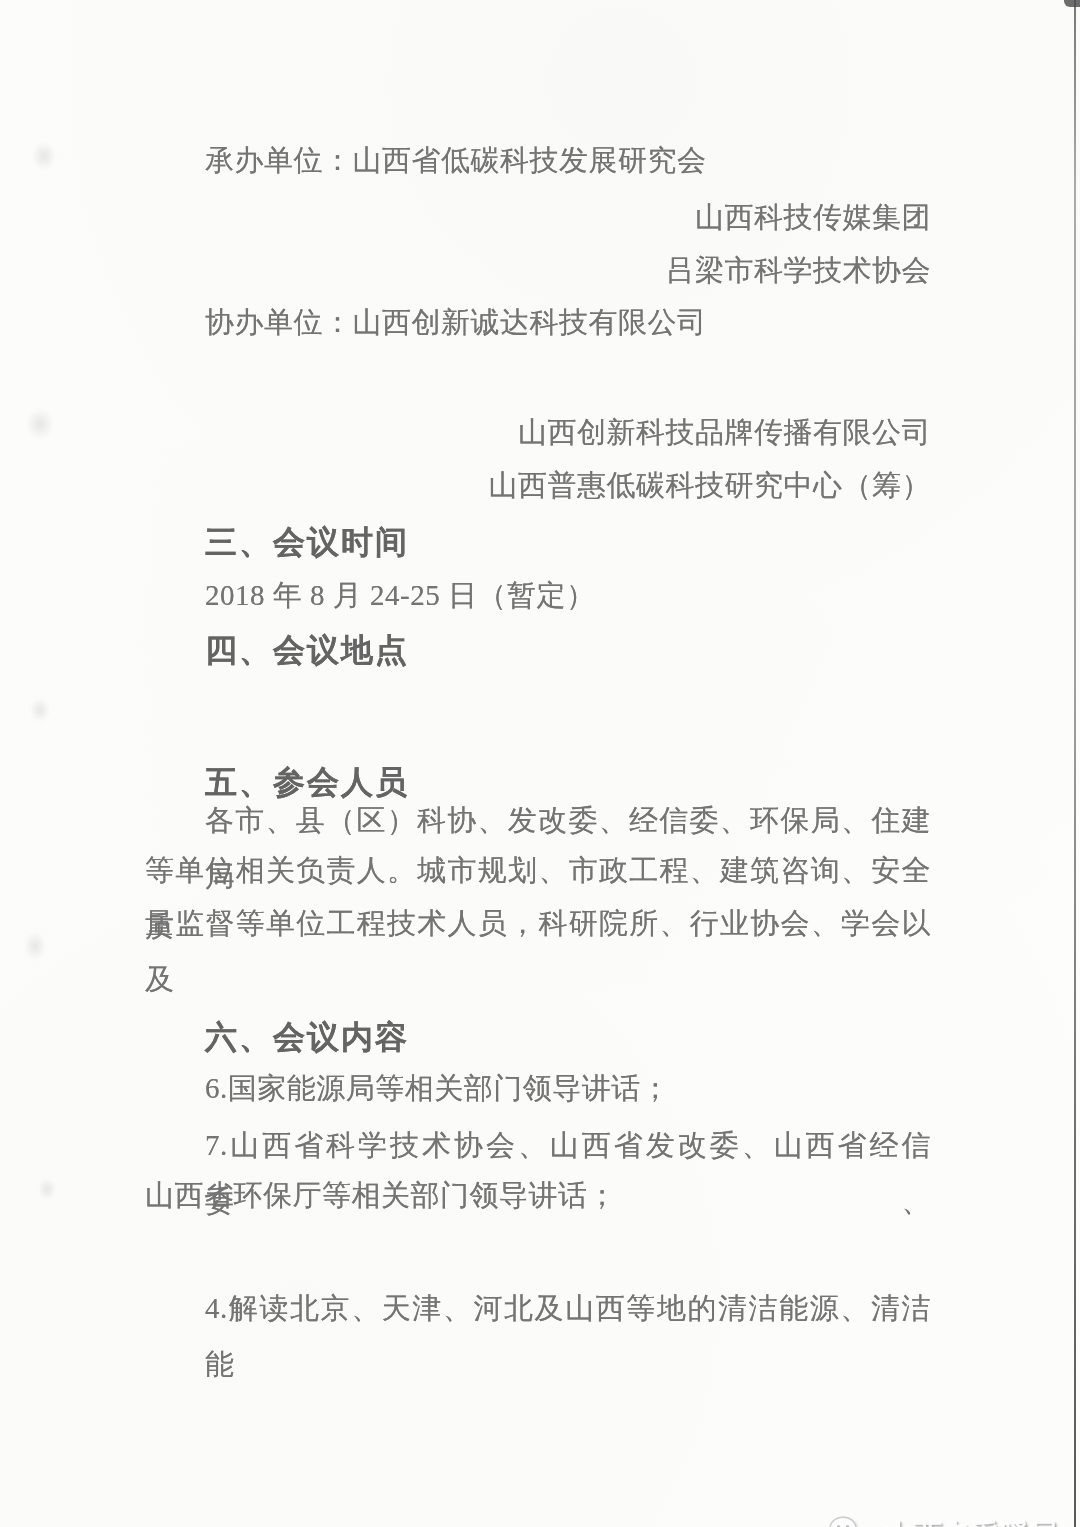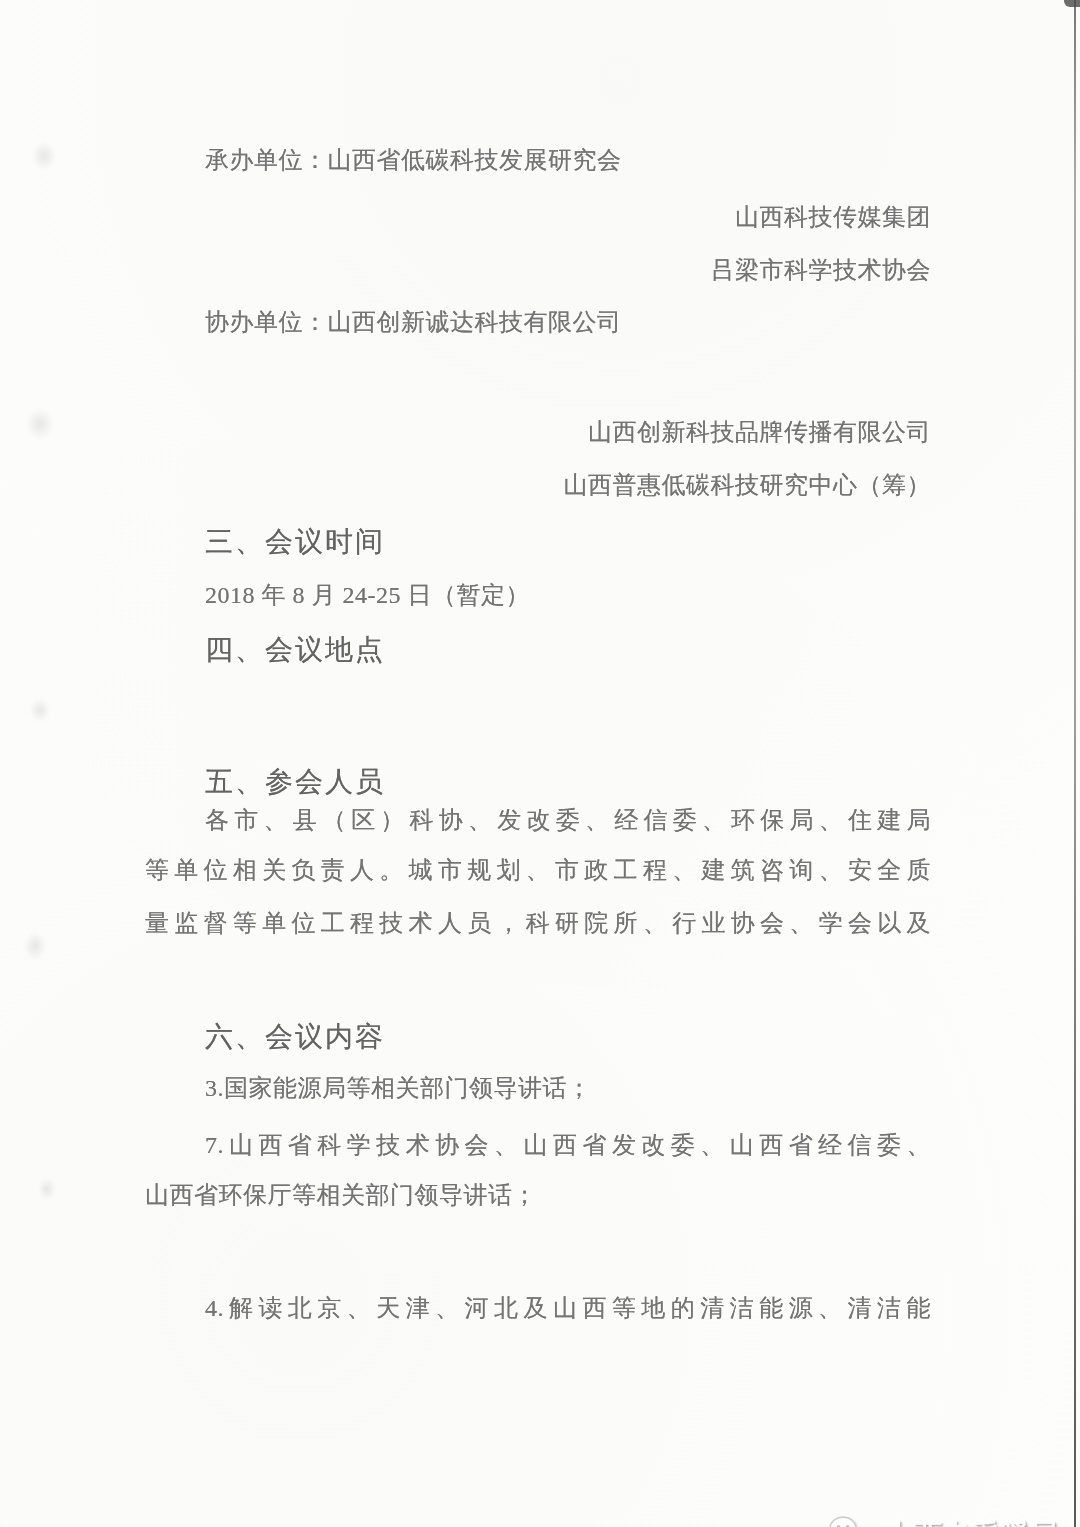--- a/index.html
+++ b/index.html
@@ -10,30 +10,30 @@
     background:#fdfdfc;
     background-image:
       radial-gradient(circle at 620px 80px, rgba(180,180,180,0.05), transparent 60%),
       radial-gradient(circle at 300px 1300px, rgba(180,180,180,0.04), transparent 60%);
     overflow:hidden;
     font-family:"Liberation Serif","DejaVu Serif",serif;
     color:#747474;
   }
   .line{
     position:absolute;left:145px;width:786px;height:56px;line-height:56px;
-    font-size:24px;letter-spacing:0.5px;white-space:nowrap;
+    font-size:29px;letter-spacing:0.5px;white-space:nowrap;
     text-shadow:0 0 0.6px rgba(110,110,110,0.75);
     box-sizing:border-box;
   }
   .ind{padding-left:60px;}
   .org-ind{padding-left:210px;text-align:right;}
   .just{white-space:normal;text-align:justify;text-align-last:justify;}
   .head{
     font-family:"Liberation Sans","DejaVu Sans",sans-serif;
-    font-weight:normal;color:#646464;font-size:28px;letter-spacing:2px;
+    font-weight:bold;color:#646464;font-size:32px;letter-spacing:2px;
     text-shadow:0 0 0.5px rgba(90,90,90,0.8);
   }
   .label{display:inline;}
   
   .scan-edge{
     position:absolute;top:0;right:4px;width:2px;height:100%;
     background:linear-gradient(180deg,#5f5f5f,#9c9c9c 12%,#8f8f8f 45%,#565656 75%,#3c3c3c 100%);
     opacity:0.85;
   }
   .scan-corner{
@@ -82,21 +82,21 @@
   <div class="line ind" style="top:567px">2018 年 8 月 24-25 日（暂定）</div>
 
   <div class="line head ind" style="top:622px">四、会议地点</div>
 
   <div class="line head ind" style="top:754px">五、参会人员</div>
   <div class="line ind just" style="top:792px">各市、县（区）科协、发改委、经信委、环保局、住建局</div>
   <div class="line just" style="top:842px">等单位相关负责人。城市规划、市政工程、建筑咨询、安全质</div>
   <div class="line just" style="top:895px">量监督等单位工程技术人员，科研院所、行业协会、学会以及</div>
 
   <div class="line head ind" style="top:1009px">六、会议内容</div>
-  <div class="line ind" style="top:1060px">3.国家能源局等相关部门领导讲话；</div>
+  <div class="line ind" style="top:1060px">6.国家能源局等相关部门领导讲话；</div>
   <div class="line ind just" style="top:1117px">7.山西省科学技术协会、山西省发改委、山西省经信委、</div>
   <div class="line" style="top:1167px">山西省环保厅等相关部门领导讲话；</div>
   <div class="line ind just" style="top:1280px">4.解读北京、天津、河北及山西等地的清洁能源、清洁能</div>
 
   <div class="watermark">
     <span class="wm-icon">
       <svg width="48" height="40" viewBox="0 0 48 40" xmlns="http://www.w3.org/2000/svg">
         <g fill="#fdfdfd" stroke="#cccccc" stroke-width="1.4">
           <path d="M4 12.5 C4 6.2 9.8 1.2 17 1.2 C24.2 1.2 30 6.2 30 12.5 C30 18.8 24.2 23.8 17 23.8 C15.4 23.8 13.8 23.6 12.4 23.1 L6 25.7 L8.2 20.6 C5.6 18.6 4 15.7 4 12.5 Z"></path>
           <path d="M25 24.5 C25 19.6 29.7 15.7 35.5 15.7 C41.3 15.7 46 19.6 46 24.5 C46 29.4 41.3 33.3 35.5 33.3 C34.3 33.3 33.1 33.1 32 32.8 L26.8 34.9 L28.6 31 C26.4 29.4 25 27.1 25 24.5 Z"></path>

